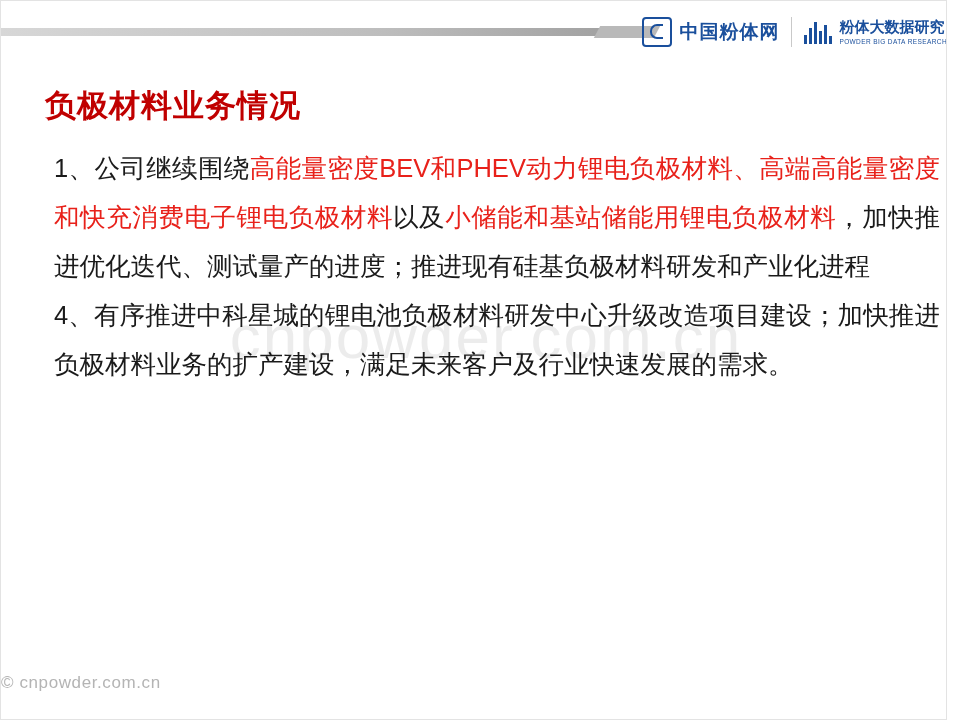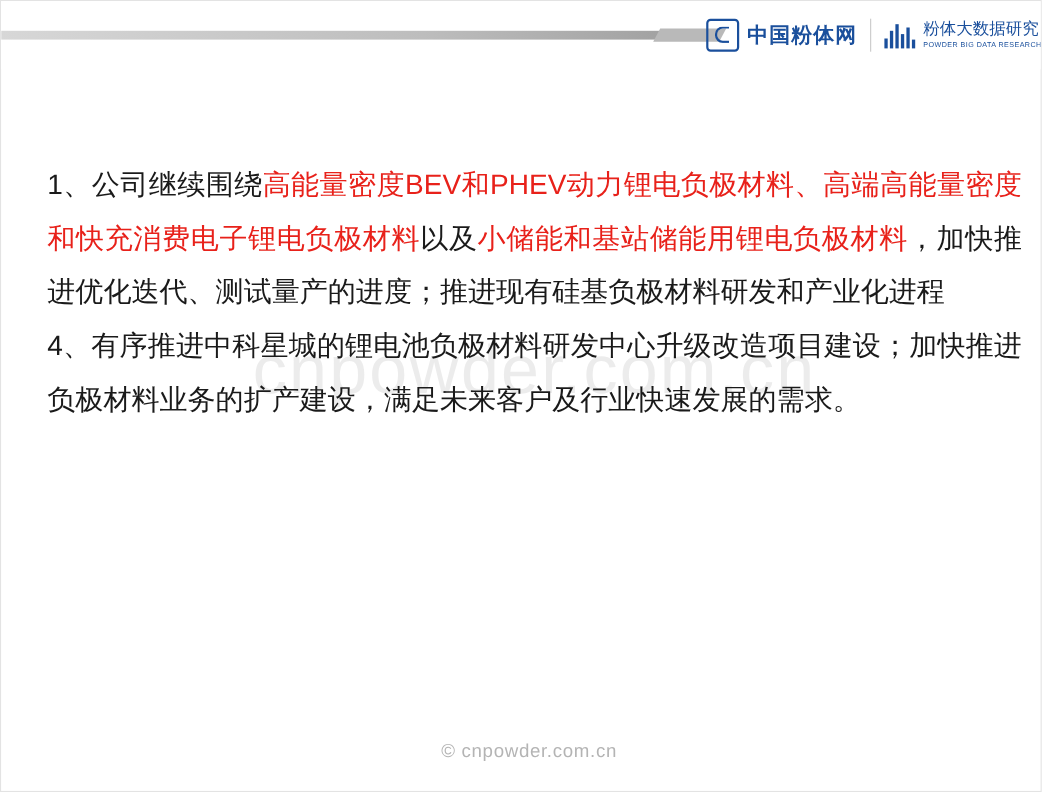--- a/index.html
+++ b/index.html
@@ -116,21 +116,21 @@
     width: 3px;
     background: #1a4f9c;
   }
   .logo-right-text {
     display: flex;
     flex-direction: column;
     line-height: 1.1;
   }
   .logo-bd-cn {
     font-size: 15px;
-    font-weight: normal;
+    font-weight: bold;
     color: #1a4f9c;
     white-space: nowrap;
   }
   .logo-bd-en {
     font-size: 6.5px;
     color: #1a4f9c;
     letter-spacing: 0.4px;
     white-space: nowrap;
     margin-top: 2px;
   }
@@ -143,21 +143,21 @@
     font-size: 31px;
     font-weight: bold;
     color: #c00000;
     letter-spacing: 1px;
     white-space: nowrap;
   }
 
   
   .body-text {
     position: absolute;
-    left: 42px;
+    left: 53px;
     top: 143px;
     width: 886px;
     font-size: 25.5px;
     line-height: 49px;
     color: #1a1a1a;
     letter-spacing: 0px;
     text-align: justify;
   }
   .para { margin: 0; }
   .hl { color: #e8211a; }
@@ -173,21 +173,20 @@
     color: rgba(150,150,150,0.18);
     letter-spacing: 2px;
     pointer-events: none;
     white-space: nowrap;
   }
   .watermark-bottom {
     position: absolute;
     left: 0;
     top: 672px;
     width: 960px;
-    text-align: center;
     font-size: 17px;
     color: #b4b4b4;
     letter-spacing: 0.6px;
   }
 </style>
 </head>
 <body>
 
 <div class="slide">
 
@@ -211,20 +210,21 @@
             <i style="height:8px"></i>
         </div>
         <div class="logo-right-text">
           <div class="logo-bd-cn">粉体大数据研究</div>
           <div class="logo-bd-en">POWDER BIG DATA RESEARCH</div>
         </div>
       </div>
     </div>
   </div>
 
+  <div class="slide-title" style="color: rgb(192, 0, 0);">负极材料业务情况</div>
 
   <div class="watermark-big">cnpowder.com.cn</div>
 
   <div class="body-text">
     <p class="para"><span>1、公司继续围绕</span><span class="hl" style="color: rgb(232, 33, 26);">高能量密度BEV和PHEV动力锂电负极材料</span><span class="hl" style="color: rgb(232, 33, 26);">、</span><span class="hl" style="color: rgb(232, 33, 26);">高端高能量密度和快充消费电子锂电负极材料</span><span>以及</span><span class="hl" style="color: rgb(232, 33, 26);">小储能和基站储能用锂电负极材料</span><span>，加快推进优化迭代、测试量产的进度；推进现有硅基负极材料研发和产业化进程</span></p>
     <p class="para"><span>4、有序推进中科星城的锂电池负极材料研发中心升级改造项目建设；加快推进负极材料业务的扩产建设，满足未来客户及行业快速发展的需求。</span></p>
   </div>
 
   <div class="watermark-bottom">© cnpowder.com.cn</div>
 

